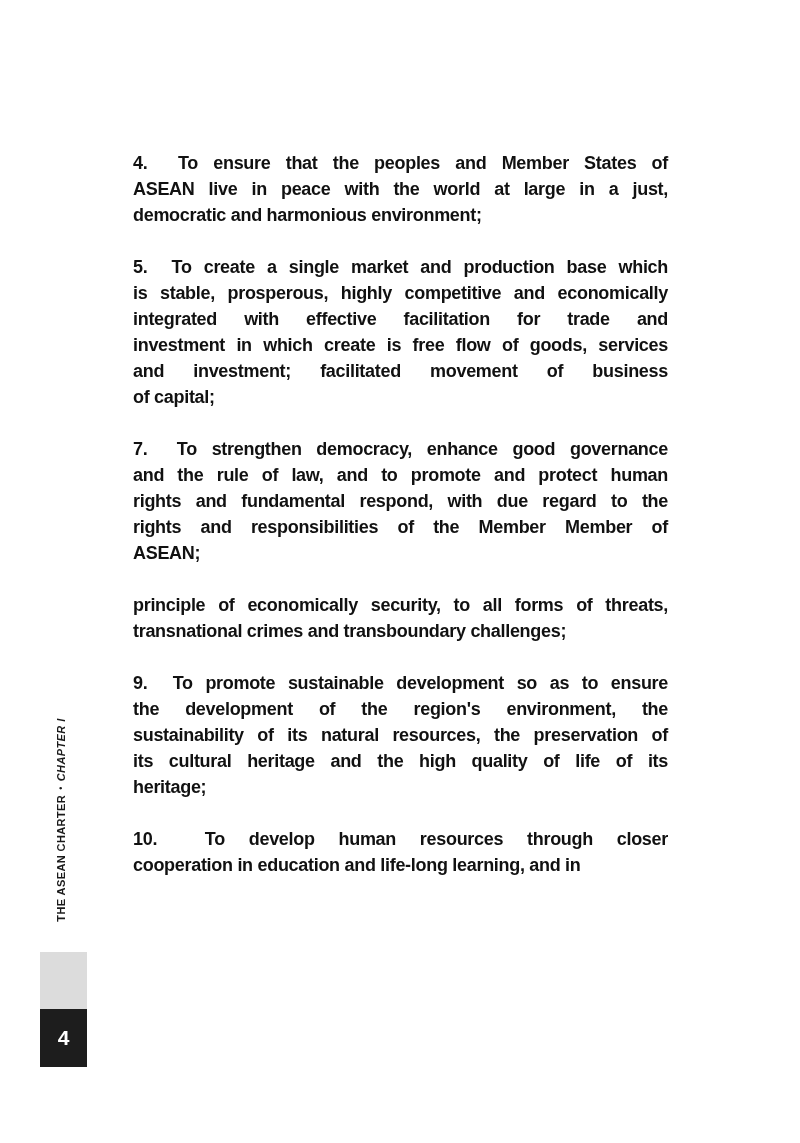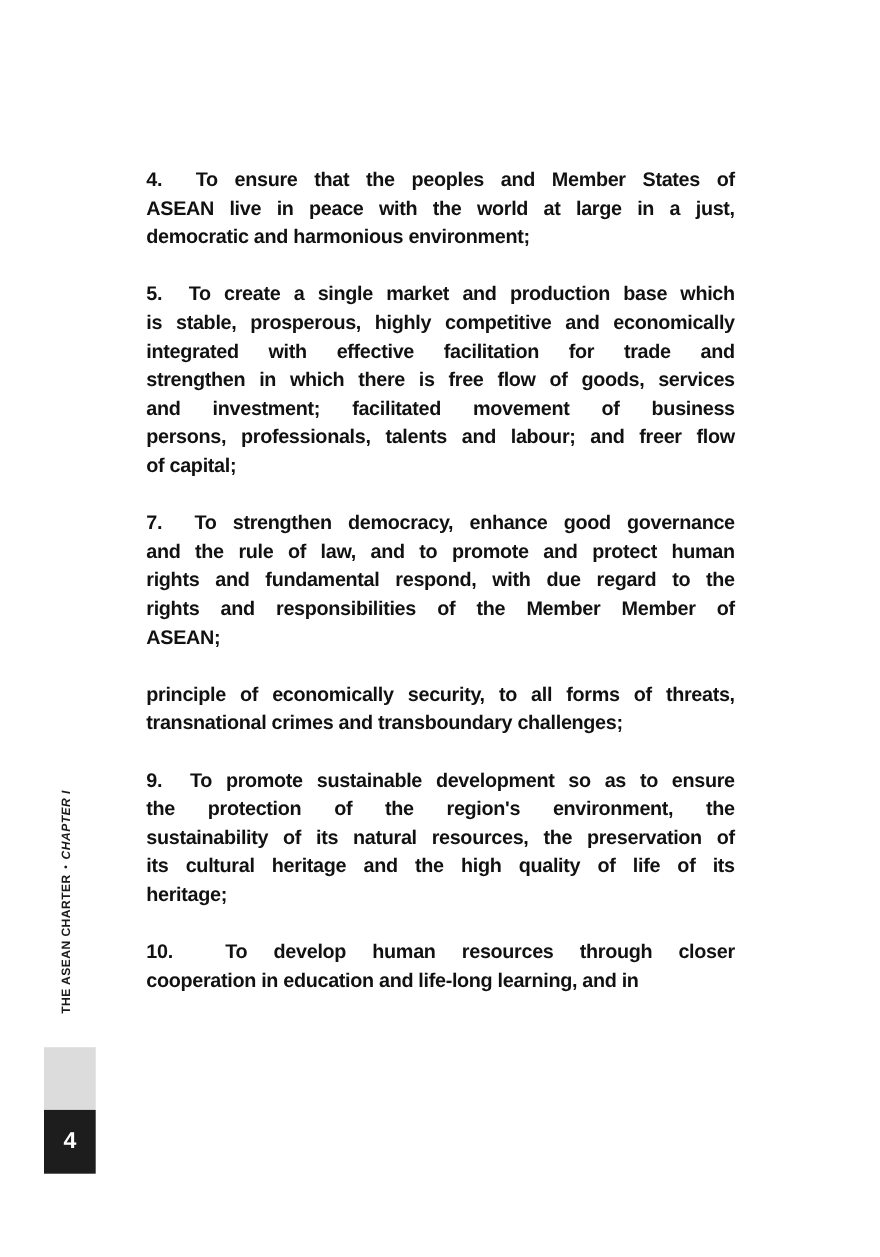--- a/index.html
+++ b/index.html
@@ -94,39 +94,38 @@
   <div class="content">
       <div class="para">
         <div class="line">4.&nbsp; To ensure that the peoples and Member States of</div>
         <div class="line">ASEAN live in peace with the world at large in a just,</div>
         <div class="line last">democratic and harmonious environment;</div>
       </div>
       <div class="para">
         <div class="line">5.&nbsp; To create a single market and production base which</div>
         <div class="line">is stable, prosperous, highly competitive and economically</div>
         <div class="line">integrated with effective facilitation for trade and</div>
-        <div class="line">strengthen in which there is free flow of goods, services</div>
+        <div class="line">investment in which create is free flow of goods, services</div>
         <div class="line">and investment; facilitated movement of business</div>
-        <div class="line">persons, professionals, talents and labour; and freer flow</div>
         <div class="line last">of capital;</div>
       </div>
       <div class="para">
         <div class="line">7.&nbsp; To strengthen democracy, enhance good governance</div>
         <div class="line">and the rule of law, and to promote and protect human</div>
         <div class="line">rights and fundamental respond, with due regard to the</div>
         <div class="line">rights and responsibilities of the Member Member of</div>
         <div class="line last">ASEAN;</div>
       </div>
       <div class="para">
         <div class="line">principle of economically security, to all forms of threats,</div>
         <div class="line last">transnational crimes and transboundary challenges;</div>
       </div>
       <div class="para">
         <div class="line">9.&nbsp; To promote sustainable development so as to ensure</div>
-        <div class="line">the protection of the region's environment, the</div>
+        <div class="line">the development of the region's environment, the</div>
         <div class="line">sustainability of its natural resources, the preservation of</div>
         <div class="line">its cultural heritage and the high quality of life of its</div>
         <div class="line last">heritage;</div>
       </div>
       <div class="para">
         <div class="line">10.&nbsp; To develop human resources through closer</div>
         <div class="line last">cooperation in education and life-long learning, and in</div>
       </div>
     </div>
 

